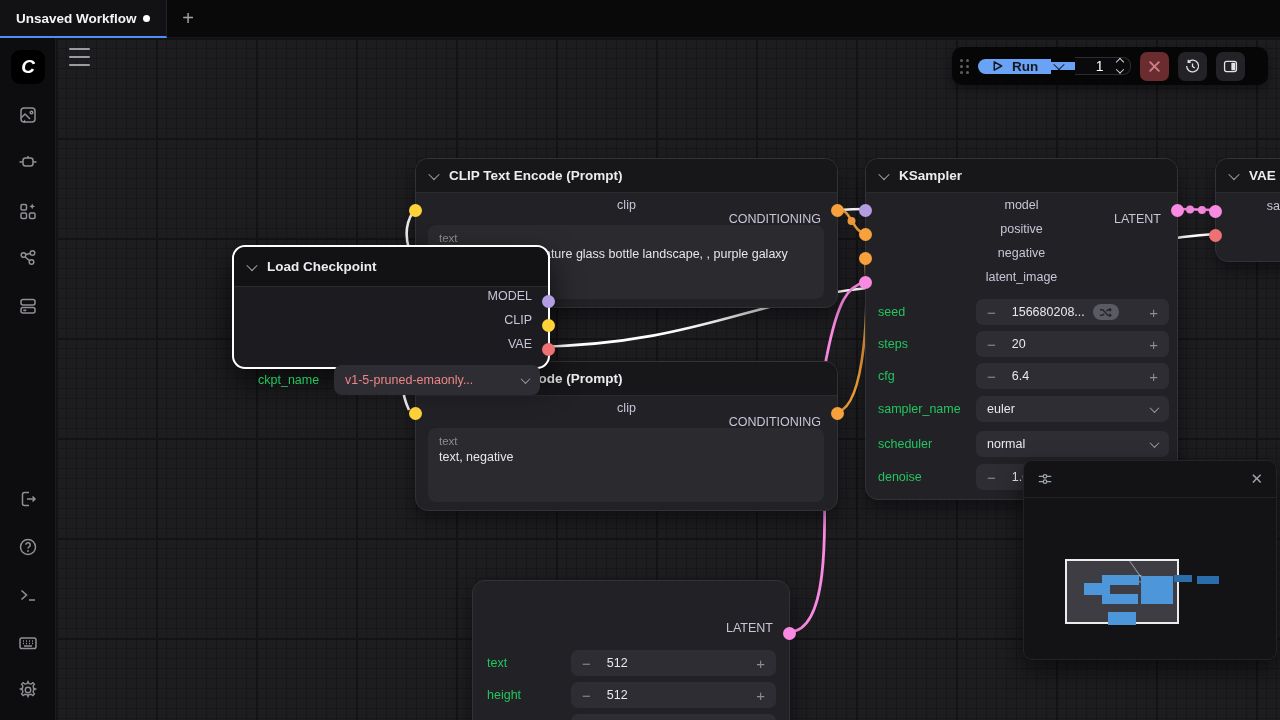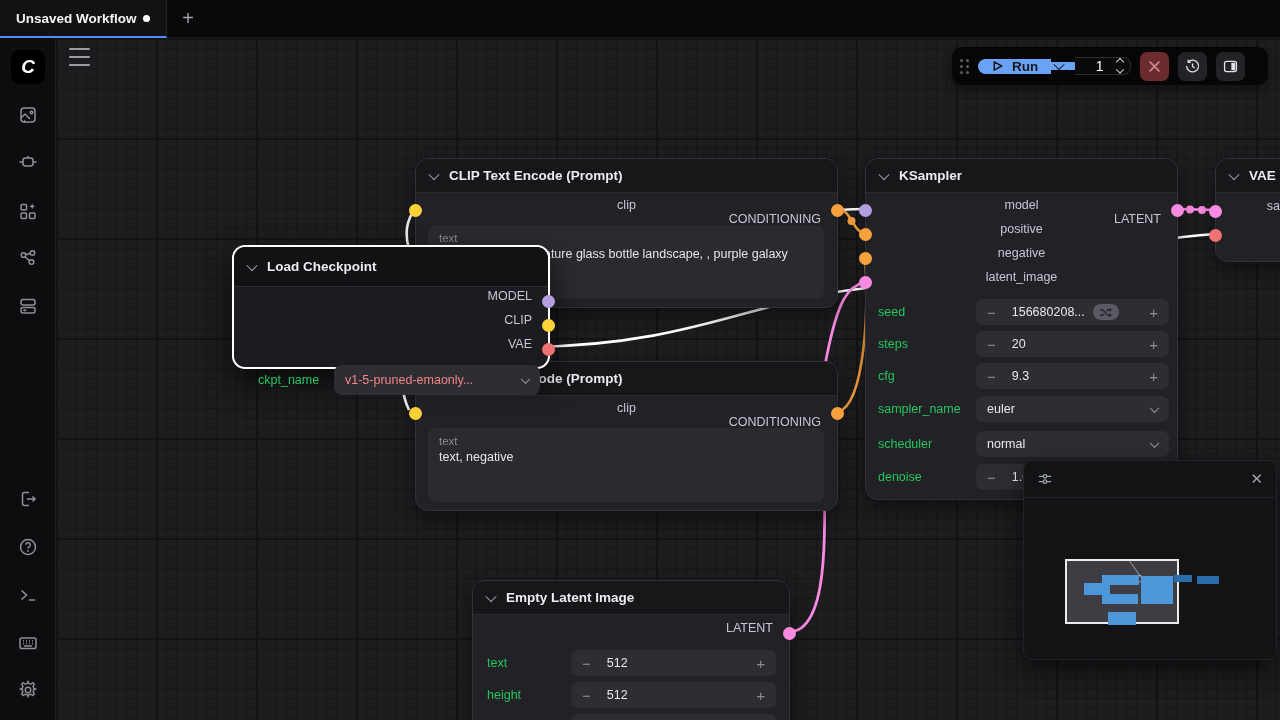--- a/index.html
+++ b/index.html
@@ -227,21 +227,21 @@
       <span class="wval">20</span>
       <span class="sp"></span>
       <span class="p">+</span>
     </div>
   </div>
 
   <div class="wrow" style="top:204px">
     <span class="wlab">cfg</span>
     <div class="wbox" style="left:110px;width:193px">
       <span class="m">−</span>
-      <span class="wval">9.3</span>
+      <span class="wval">6.4</span>
       <span class="sp"></span>
       <span class="p">+</span>
     </div>
   </div>
 
   <div class="wrow" style="top:237px">
     <span class="wlab">sampler_name</span>
     <div class="wbox" style="left:110px;width:193px">
       <span>euler</span>
       <span class="sp"></span>
@@ -263,24 +263,20 @@
     <div class="wbox" style="left:110px;width:193px">
       <span class="m">−</span>
       <span class="wval">1.0</span>
       <span class="sp"></span>
       <span class="p">+</span>
     </div>
   </div>
 </div>
 
 <div class="node" style="left:472px;top:580px;width:318px;height:160px;">
-  <div class="nhead">
-    <span class="chev"></span>
-    <span>Empty Latent Image</span>
-  </div>
   <div class="srow" style="top:40px">
     <span class="olab">LATENT</span>
     <span class="dot out c-latent"></span>
   </div>
   <div class="wrow" style="top:69px">
     <span class="wlab" style="left:14px">text</span>
     <div class="wbox" style="left:98px;width:205px">
       <span class="m">−</span>
       <span class="wval">512</span>
       <span class="sp"></span>

